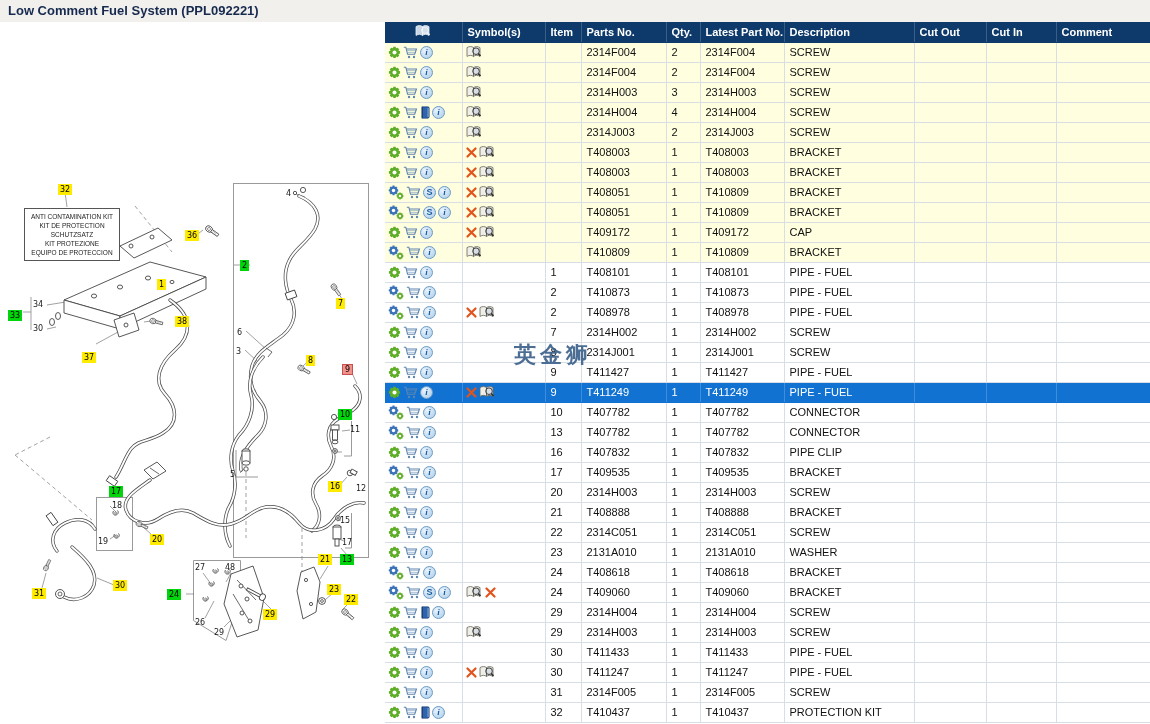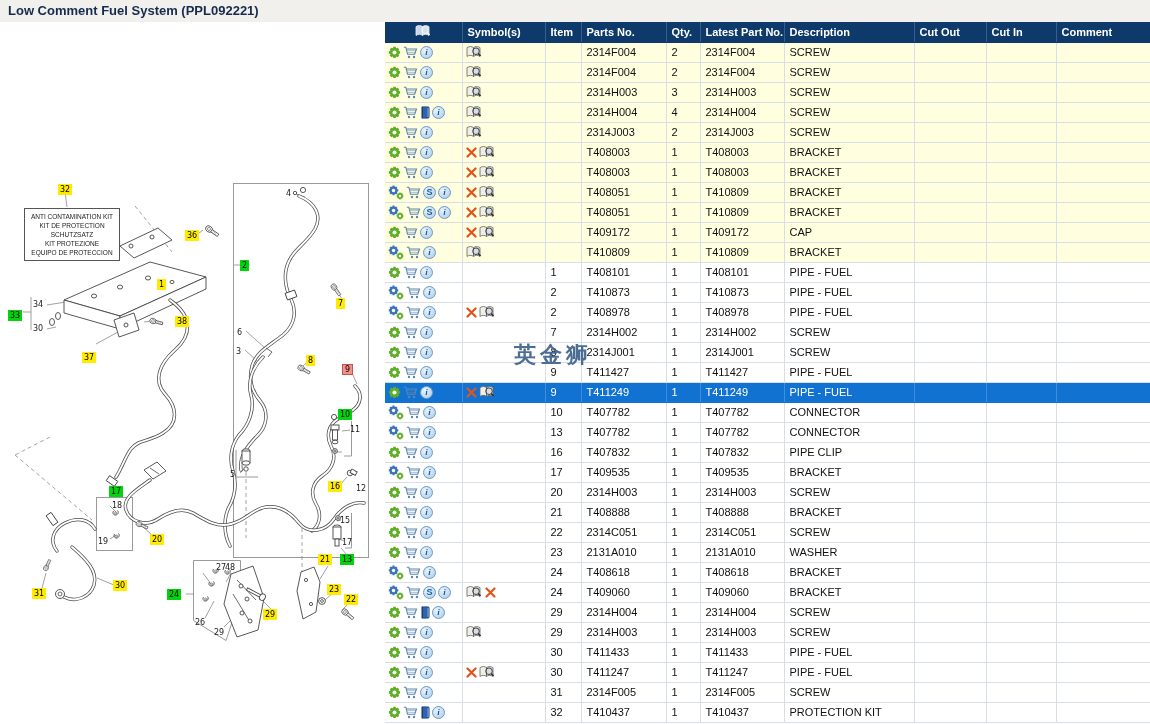--- a/index.html
+++ b/index.html
@@ -259,21 +259,21 @@
         <div class="lab lab-p" style="left: 340px; top: 493px;">15</div>
         <div class="lab lab-p" style="left: 342px; top: 515px;">17</div>
         <div class="lab lab-g" style="left: 340px; top: 532px;">13</div>
         <div class="lab lab-y" style="left: 318px; top: 532px;">21</div>
         <div class="lab lab-y" style="left: 327px; top: 562px;">23</div>
         <div class="lab lab-y" style="left: 344px; top: 572px;">22</div>
         <div class="lab lab-y" style="left: 263px; top: 587px;">29</div>
         <div class="lab lab-g" style="left: 167px; top: 567px;">24</div>
         <div class="lab lab-p" style="left: 214px; top: 605px;">29</div>
         <div class="lab lab-p" style="left: 195px; top: 595px;">26</div>
-        <div class="lab lab-p" style="left: 195px; top: 540px; padding-left: 21px;">27</div>
+        <div class="lab lab-p" style="left: 195px; top: 540px;">27</div>
         <div class="lab lab-p" style="left: 225px; top: 540px;">48</div>
         <div class="lab lab-g" style="left: 109px; top: 464px;">17</div>
         <div class="lab lab-p" style="left: 112px; top: 478px;">18</div>
         <div class="lab lab-p" style="left: 98px; top: 514px;">19</div>
         <div class="lab lab-y" style="left: 150px; top: 512px;">20</div>
         <div class="lab lab-y" style="left: 113px; top: 558px;">30</div>
         <div class="lab lab-y" style="left: 32px; top: 566px;">31</div>
       </div>
   </div>
 

